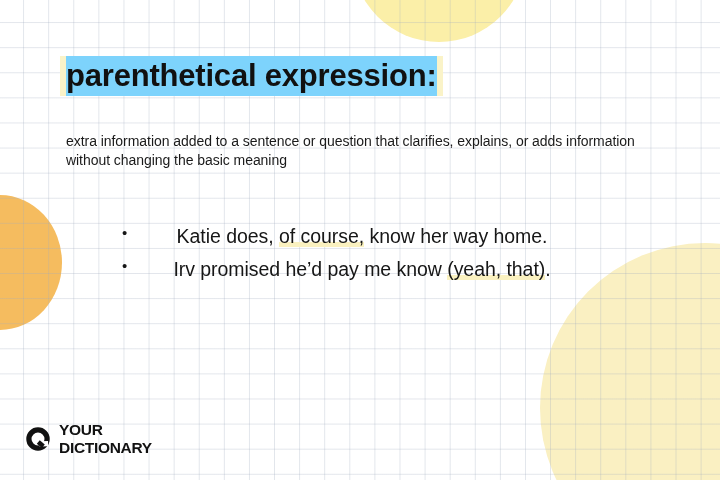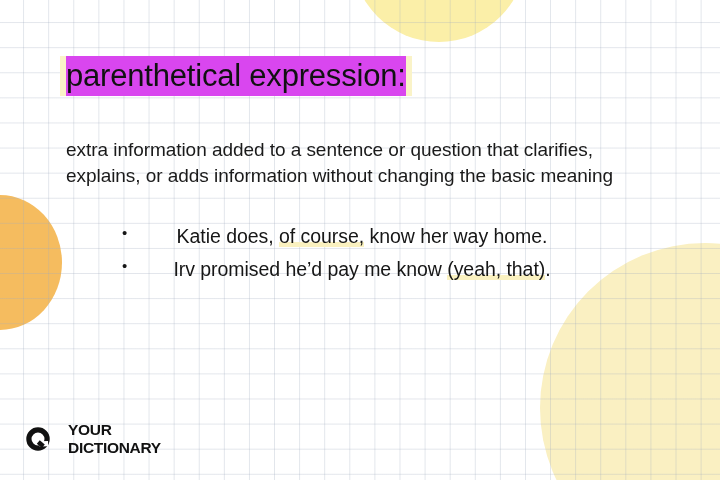--- a/index.html
+++ b/index.html
@@ -71,36 +71,36 @@
   
   #title-wrap {
     position: absolute;
     left: 66px;
     top: 56px;
   }
   #title {
     display: inline;
     font-size: 31px;
     line-height: 1.28;
-    font-weight: 400;
+    font-weight: 700;
     color: #111111;
     letter-spacing: -0.2px;
-    background: #d946ef;
+    background: #7dd3fc;
     box-shadow: 6px 0 0 #FAF3C8, -6px 0 0 #FAF3C8;
     padding: 2px 0 3px 0;
     white-space: nowrap;
   }
 
   
   #definition {
     position: absolute;
     left: 66px;
     top: 118px;
     width: 590px;
-    font-size: 19px;
+    font-size: 14px;
     line-height: 1.345;
     color: #1a1a1a;
     letter-spacing: -0.05px;
   }
 
   
   #examples {
     position: absolute;
     left: 118px;
     top: 224px;
@@ -133,21 +133,21 @@
     background-position: 0 100%;
   }
 
   
   #logo {
     position: absolute;
     left: 24px;
     top: 422px;
     display: flex;
     align-items: center;
-    gap: 16px;
+    gap: 7px;
   }
   #logo-mark {
     width: 28px;
     height: 28px;
     flex: 0 0 28px;
   }
   #logo-text {
     display: flex;
     flex-direction: column;
     line-height: 1.0;

